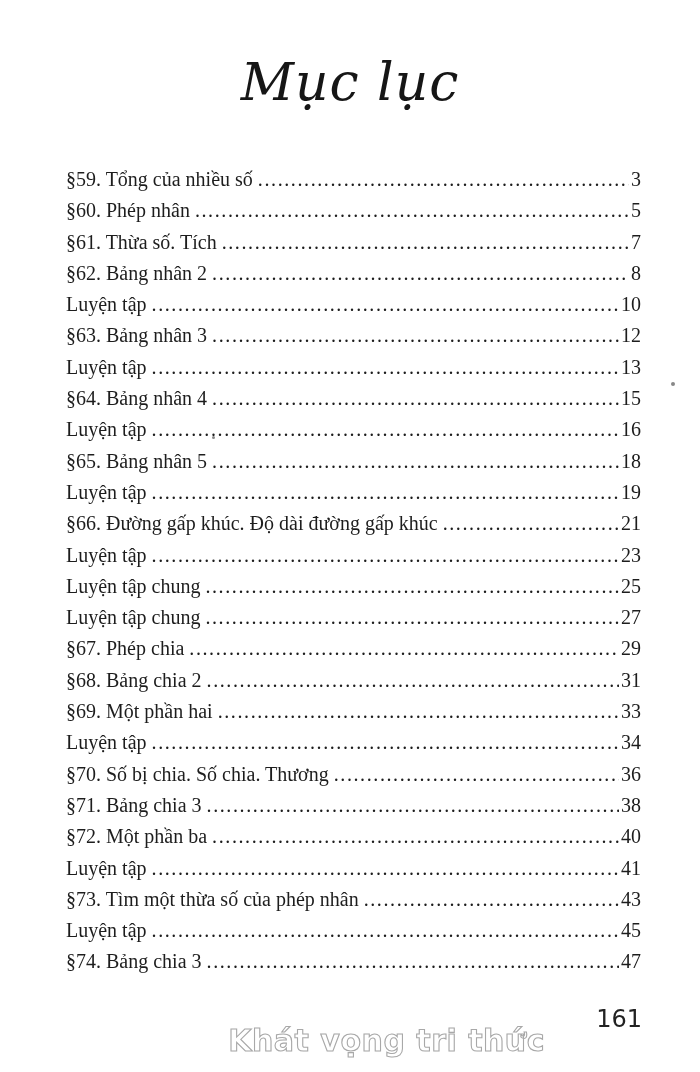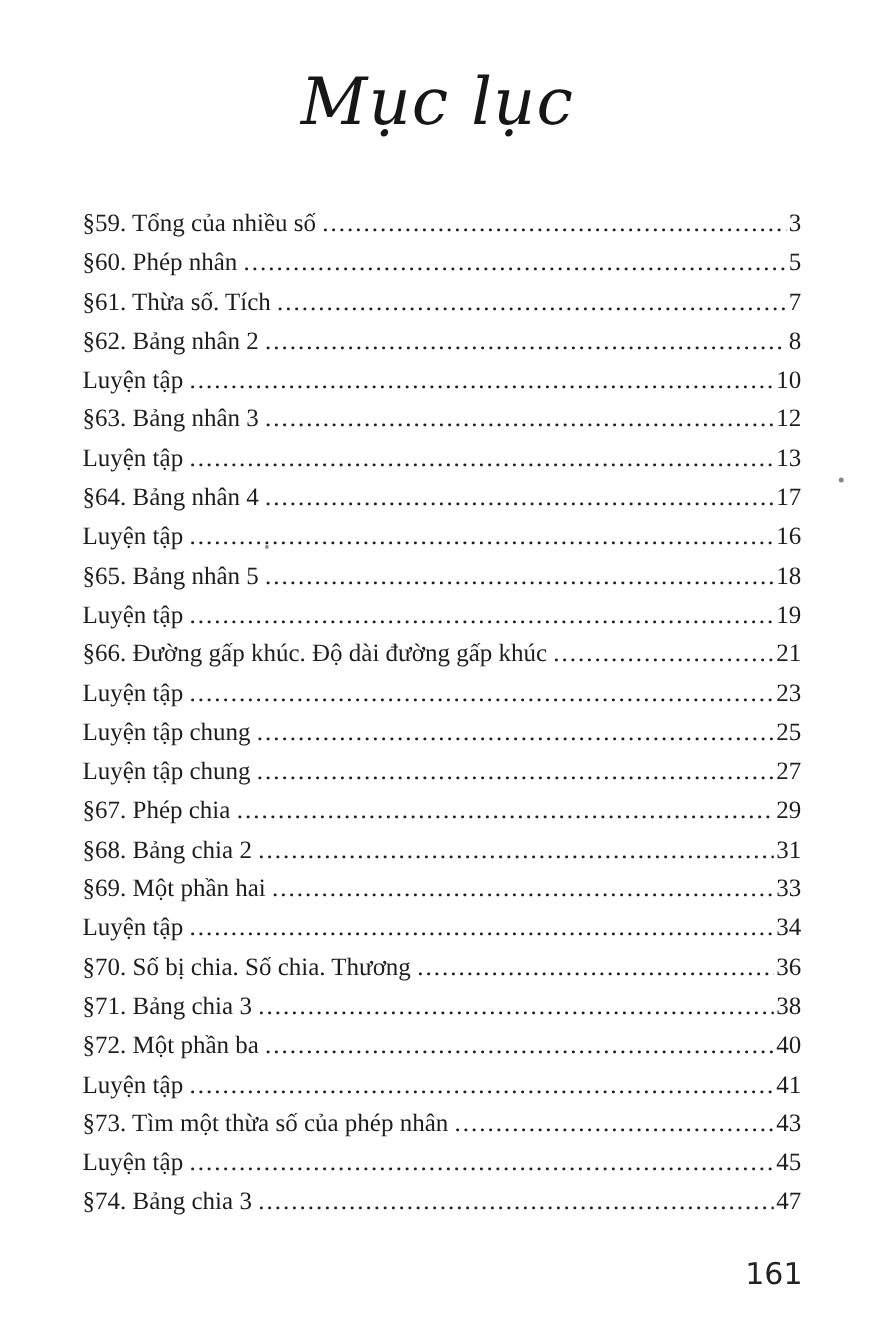--- a/index.html
+++ b/index.html
@@ -156,21 +156,21 @@
 
     <div class="row">
       <span class="label">Luyện tập</span>
       <span class="dots"></span>
       <span class="num">13</span>
     </div>
 
     <div class="row">
       <span class="label">§64. Bảng nhân 4</span>
       <span class="dots"></span>
-      <span class="num">17</span>
+      <span class="num">15</span>
     </div>
 
     <div class="row">
       <span class="label">Luyện tập</span>
       <span class="dots"></span>
       <span class="num">16</span>
     </div>
 
     <div class="row">
       <span class="label">§65. Bảng nhân 5</span>
@@ -269,19 +269,20 @@
     </div>
 
     <div class="row">
       <span class="label">§74. Bảng chia 3</span>
       <span class="dots"></span>
       <span class="num">47</span>
     </div>
   </div>
 
 
+  <div class="wm-slogan">Khát vọng tri thức</div>
 
   <div class="folio">161</div>
 
   <div class="speck s1"></div>
   <div class="speck s2"></div>
 
 </div>
 
 </body></html>

